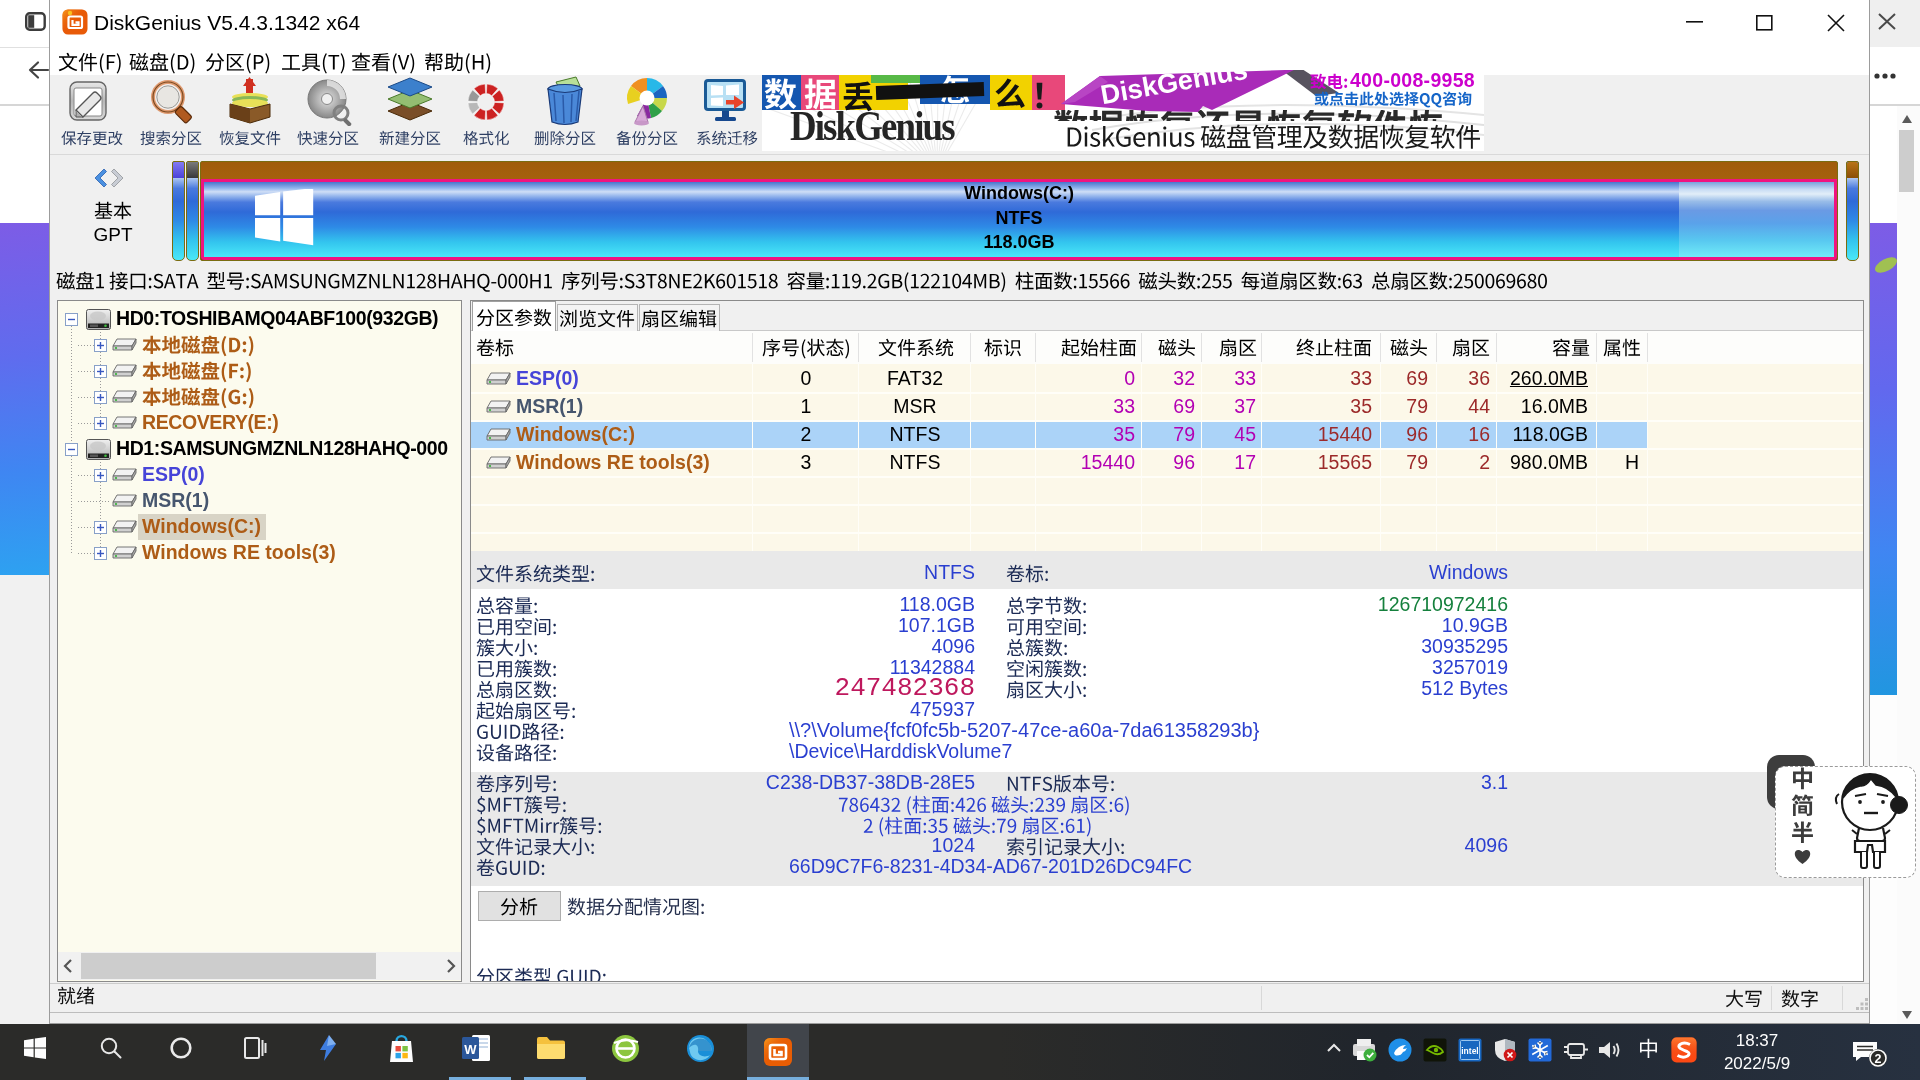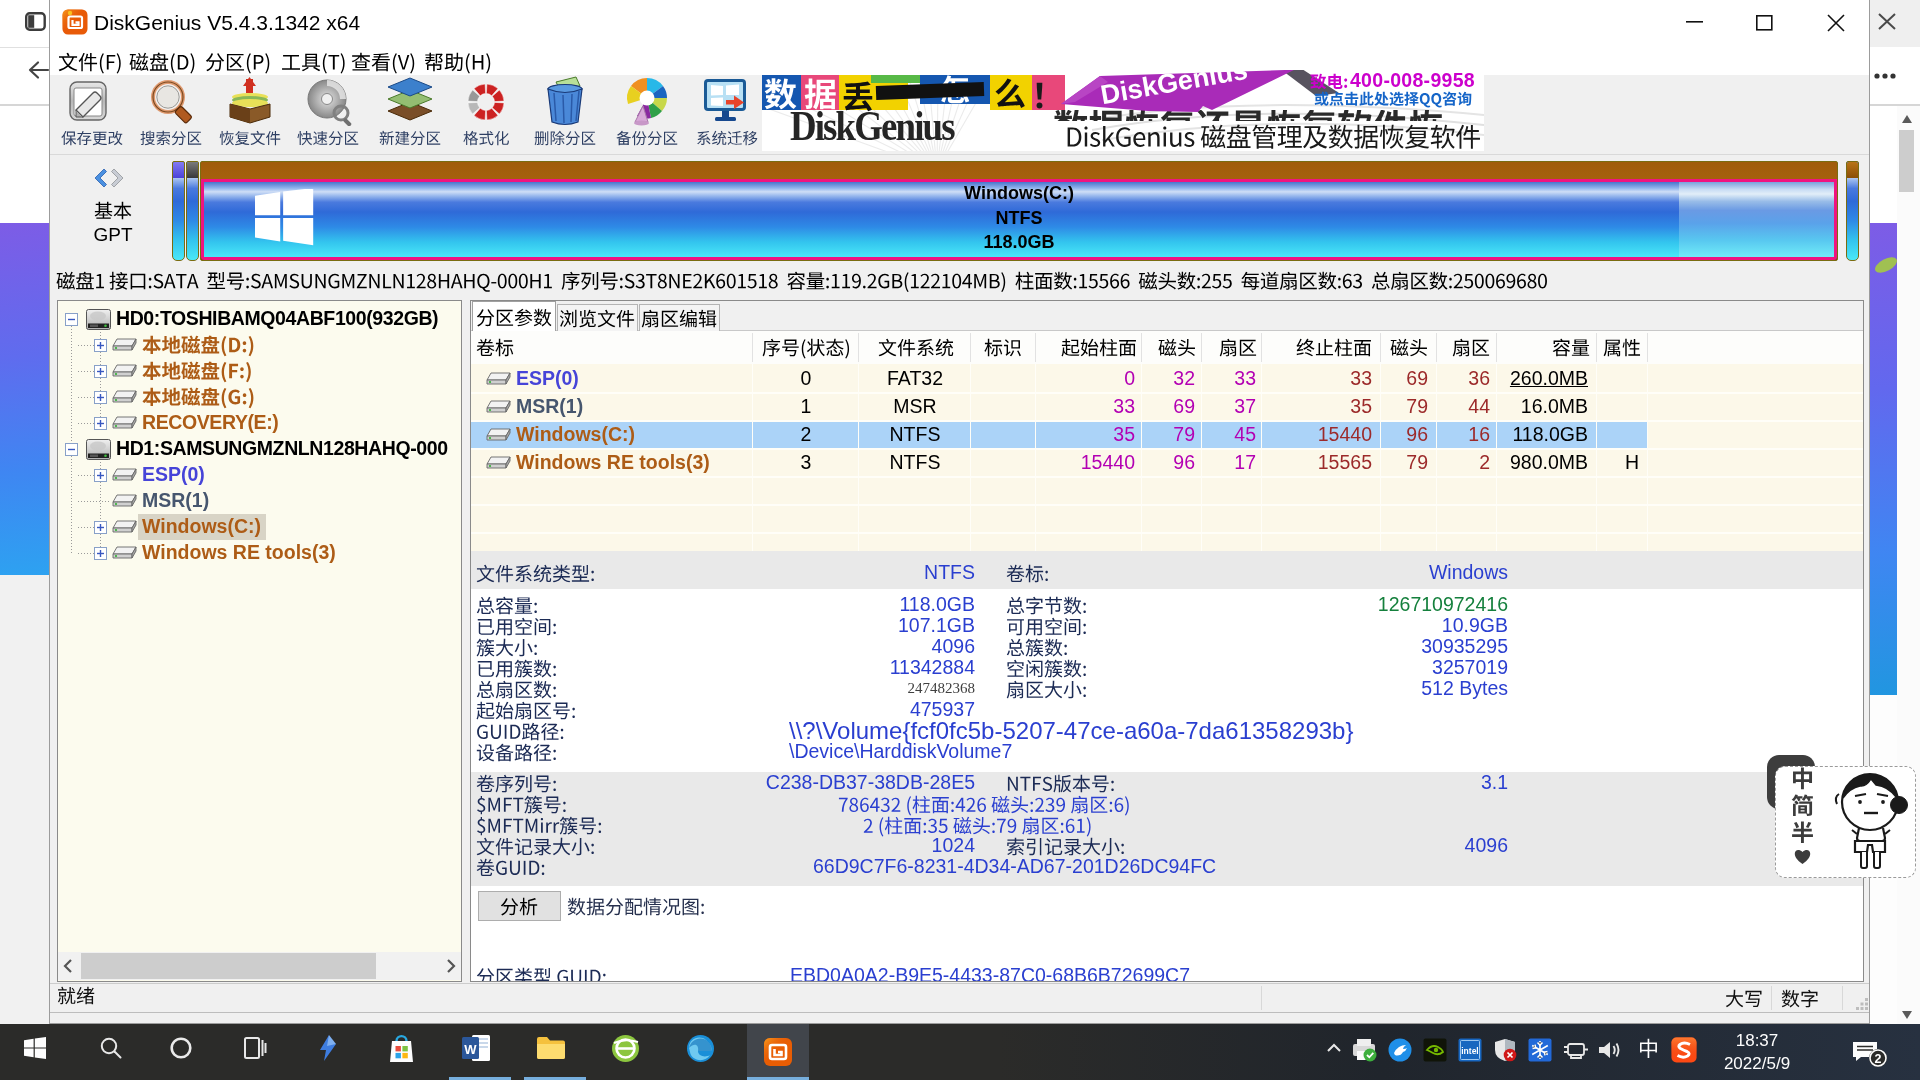--- a/index.html
+++ b/index.html
@@ -1174,21 +1174,21 @@
 <div style="position:absolute;right:412.0px;top:656.3px;font-family:'Liberation Sans',sans-serif;font-size:19.5px;font-weight:400;color:#2a3fd0;line-height:23.4px;white-space:pre;">3257019</div>
 <svg style="position:absolute;left:476.0px;top:680.6px;overflow:visible;" width="81.3" height="20.1">
     <g fill="#1c2b55">
       <use href="#qb9" transform="translate(0.0 15.8) scale(0.019000 -0.019000)"></use>
       <use href="#qb8" transform="translate(19.0 15.8) scale(0.019000 -0.019000)"></use>
       <use href="#qk" transform="translate(38.0 15.8) scale(0.019000 -0.019000)"></use>
       <use href="#qbt" transform="translate(57.0 15.8) scale(0.019000 -0.019000)"></use>
       <use href="#qbB" transform="translate(76.0 15.8) scale(0.019000 -0.019000)"></use>
     </g>
   </svg>
-<div style="position:absolute;right:945.0px;top:677.3px;font-family:Liberation Serif, serif;font-size:15px;font-weight:400;color:#404040;line-height:23.4px;white-space:pre;">247482368</div>
+<div style="position:absolute;right:945.0px;top:677.3px;font-family:Liberation Mono, monospace;font-size:26px;font-weight:400;color:#be185d;line-height:23.4px;white-space:pre;">247482368</div>
 <svg style="position:absolute;left:1006.0px;top:680.6px;overflow:visible;" width="81.3" height="20.1">
     <g fill="#1c2b55">
       <use href="#qb8" transform="translate(0.0 15.8) scale(0.019000 -0.019000)"></use>
       <use href="#qk" transform="translate(19.0 15.8) scale(0.019000 -0.019000)"></use>
       <use href="#qcI" transform="translate(38.0 15.8) scale(0.019000 -0.019000)"></use>
       <use href="#qcJ" transform="translate(57.0 15.8) scale(0.019000 -0.019000)"></use>
       <use href="#qbB" transform="translate(76.0 15.8) scale(0.019000 -0.019000)"></use>
     </g>
   </svg>
 <div style="position:absolute;right:412.0px;top:677.3px;font-family:'Liberation Sans',sans-serif;font-size:19.5px;font-weight:400;color:#2a3fd0;line-height:23.4px;white-space:pre;">512 Bytes</div>
@@ -1207,21 +1207,21 @@
     <g fill="#1c2b55">
       <use href="#qbl" transform="translate(0.0 15.8) scale(0.019000 -0.019000)"></use>
       <use href="#qbH" transform="translate(13.1 15.8) scale(0.019000 -0.019000)"></use>
       <use href="#qcL" transform="translate(26.8 15.8) scale(0.019000 -0.019000)"></use>
       <use href="#qi" transform="translate(32.4 15.8) scale(0.019000 -0.019000)"></use>
       <use href="#qcM" transform="translate(45.4 15.8) scale(0.019000 -0.019000)"></use>
       <use href="#qcN" transform="translate(64.4 15.8) scale(0.019000 -0.019000)"></use>
       <use href="#qbB" transform="translate(83.4 15.8) scale(0.019000 -0.019000)"></use>
     </g>
   </svg>
-<div style="position:absolute;left:789.0px;top:719.3px;font-family:'Liberation Sans',sans-serif;font-size:24px;font-weight:400;color:#2a3fd0;line-height:23.4px;white-space:pre;">\\?\Volume{fcf0fc5b-5207-47ce-a60a-7da61358293b}</div>
+<div style="position:absolute;left:789.0px;top:719.3px;font-family:'Liberation Sans',sans-serif;font-size:20px;font-weight:400;color:#2a3fd0;line-height:23.4px;white-space:pre;">\\?\Volume{fcf0fc5b-5207-47ce-a60a-7da61358293b}</div>
 <svg style="position:absolute;left:476.0px;top:743.6px;overflow:visible;" width="81.3" height="20.1">
     <g fill="#1c2b55">
       <use href="#qcO" transform="translate(0.0 15.8) scale(0.019000 -0.019000)"></use>
       <use href="#qM" transform="translate(19.0 15.8) scale(0.019000 -0.019000)"></use>
       <use href="#qcM" transform="translate(38.0 15.8) scale(0.019000 -0.019000)"></use>
       <use href="#qcN" transform="translate(57.0 15.8) scale(0.019000 -0.019000)"></use>
       <use href="#qbB" transform="translate(76.0 15.8) scale(0.019000 -0.019000)"></use>
     </g>
   </svg>
 <div style="position:absolute;left:789.0px;top:740.3px;font-family:'Liberation Sans',sans-serif;font-size:19.5px;font-weight:400;color:#2a3fd0;line-height:23.4px;white-space:pre;">\Device\HarddiskVolume7</div>
@@ -1352,21 +1352,21 @@
 <svg style="position:absolute;left:476.0px;top:858.6px;overflow:visible;" width="69.7" height="20.1">
     <g fill="#1c2b55">
       <use href="#qco" transform="translate(0.0 15.8) scale(0.019000 -0.019000)"></use>
       <use href="#qbl" transform="translate(19.0 15.8) scale(0.019000 -0.019000)"></use>
       <use href="#qbH" transform="translate(32.1 15.8) scale(0.019000 -0.019000)"></use>
       <use href="#qcL" transform="translate(45.8 15.8) scale(0.019000 -0.019000)"></use>
       <use href="#qi" transform="translate(51.4 15.8) scale(0.019000 -0.019000)"></use>
       <use href="#qbB" transform="translate(64.4 15.8) scale(0.019000 -0.019000)"></use>
     </g>
   </svg>
-<div style="position:absolute;left:789.0px;top:855.3px;font-family:'Liberation Sans',sans-serif;font-size:19.5px;font-weight:400;color:#2a3fd0;line-height:23.4px;white-space:pre;margin-left:24px;">66D9C7F6-8231-4D34-AD67-201D26DC94FC</div>
+<div style="position:absolute;left:789.0px;top:855.3px;font-family:'Liberation Sans',sans-serif;font-size:19.5px;font-weight:400;color:#2a3fd0;line-height:23.4px;white-space:pre;">66D9C7F6-8231-4D34-AD67-201D26DC94FC</div>
 <div style="position:absolute;left:478.0px;top:891.0px;width:83.0px;height:30.0px;background:#e1e1e1;border:1px solid #adadad;box-sizing:border-box"></div>
 <svg style="position:absolute;left:500.0px;top:897.6px;overflow:visible;" width="38.0" height="20.1">
     <g fill="#000">
       <use href="#qj" transform="translate(0.0 15.8) scale(0.019000 -0.019000)"></use>
       <use href="#qcW" transform="translate(19.0 15.8) scale(0.019000 -0.019000)"></use>
     </g>
   </svg>
 <svg style="position:absolute;left:567.0px;top:897.6px;overflow:visible;" width="138.3" height="20.1">
     <g fill="#26304e">
       <use href="#qbt" transform="translate(0.0 15.8) scale(0.019000 -0.019000)"></use>
@@ -1386,21 +1386,20 @@
         <use href="#qk" transform="translate(19.0 15.8) scale(0.019000 -0.019000)"></use>
         <use href="#qcz" transform="translate(38.0 15.8) scale(0.019000 -0.019000)"></use>
         <use href="#qbE" transform="translate(57.0 15.8) scale(0.019000 -0.019000)"></use>
         <use href="#qbl" transform="translate(80.3 15.8) scale(0.019000 -0.019000)"></use>
         <use href="#qbH" transform="translate(93.3 15.8) scale(0.019000 -0.019000)"></use>
         <use href="#qcL" transform="translate(107.0 15.8) scale(0.019000 -0.019000)"></use>
         <use href="#qi" transform="translate(112.6 15.8) scale(0.019000 -0.019000)"></use>
         <use href="#qbB" transform="translate(125.7 15.8) scale(0.019000 -0.019000)"></use>
       </g>
     </svg>
-    <div style="position:absolute;left:319.0px;top:0.3px;font-family:'Liberation Sans',sans-serif;font-size:19.5px;font-weight:400;color:#2a3fd0;line-height:23.4px;white-space:pre;">EBD0A0A2-B9E5-4433-87C0-68B6B72699C7</div>
   </div>
 <div style="position:absolute;left:50.0px;top:983.0px;width:1819.0px;height:30.0px;background:#f0f0f0;border-top:1px solid #cccccc;border-bottom:1px solid #bdbdbd;box-sizing:border-box"></div>
 <svg style="position:absolute;left:57.0px;top:986.6px;overflow:visible;" width="38.0" height="20.1">
     <g fill="#111">
       <use href="#qc1" transform="translate(0.0 15.8) scale(0.019000 -0.019000)"></use>
       <use href="#qc2" transform="translate(19.0 15.8) scale(0.019000 -0.019000)"></use>
     </g>
   </svg>
 <div style="position:absolute;left:1261.0px;top:986.0px;width:1.0px;height:24.0px;background:#d8d8d8"></div>
 <svg style="position:absolute;left:1725.0px;top:989.6px;overflow:visible;" width="38.0" height="20.1">

